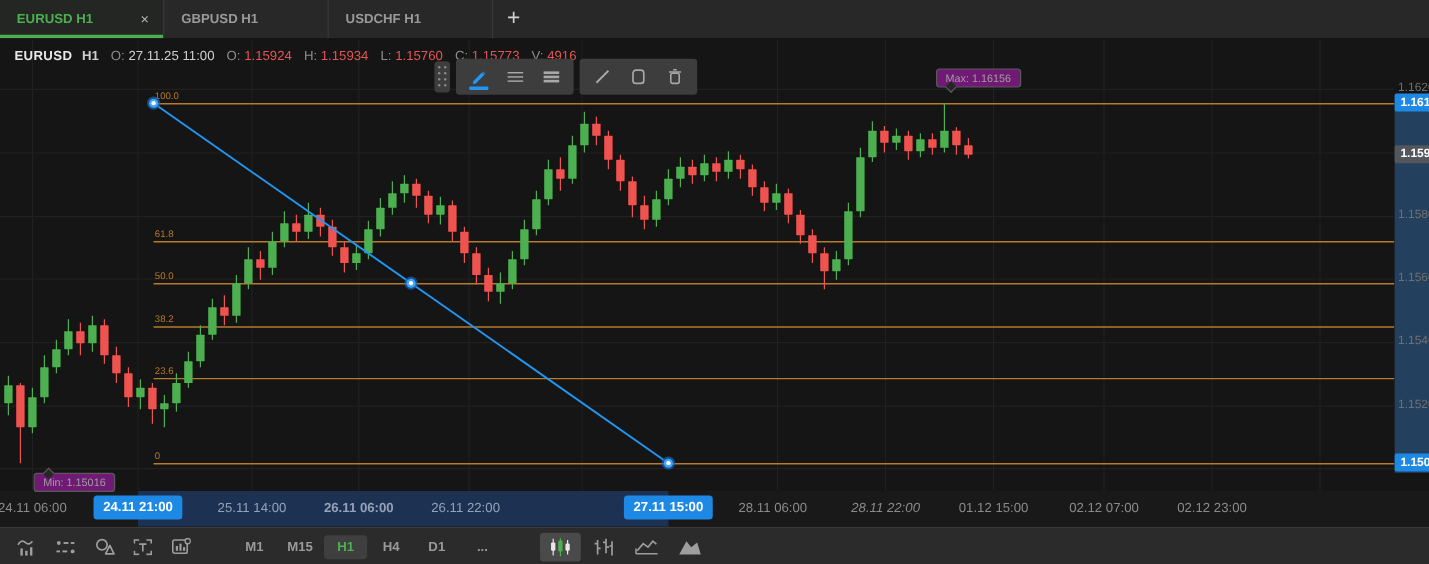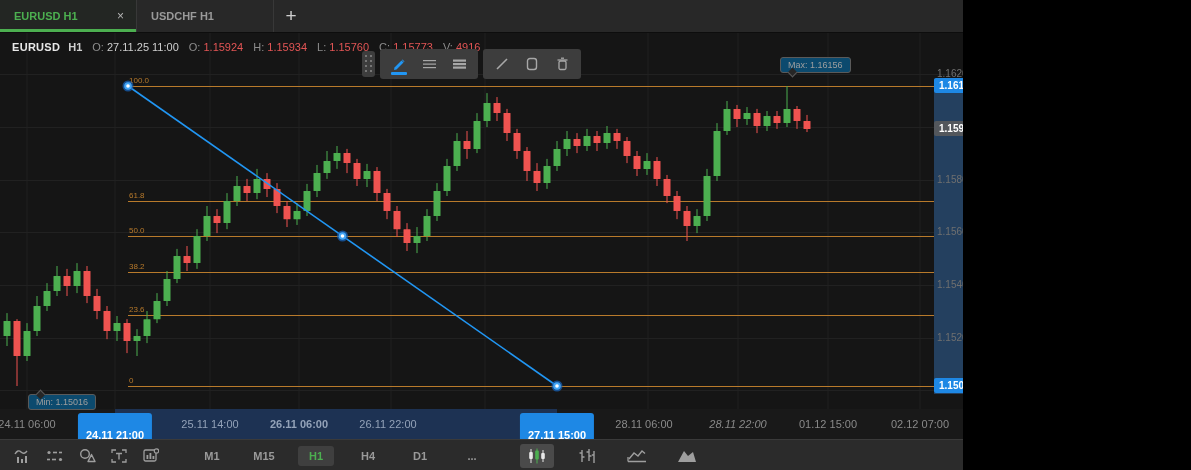--- a/index.html
+++ b/index.html
@@ -1,16 +1,16 @@
 <!DOCTYPE html>
 <html><head>
 <meta charset="utf-8">
 <style>
   html,body{margin:0;padding:0;background:#000;}
-  .app{position:relative;width:963px;height:470px;background:#151515;
+  .app{position:relative;width:1191px;height:470px;background:#151515;
        font-family:"Liberation Sans",sans-serif;overflow:hidden;color:#ccc;-webkit-user-select:none;user-select:none;}
 
   
   .tabbar{position:relative;height:32px;background:#282828;display:flex;align-items:stretch;border-bottom:1px solid #0d0d0d;}
   .tab{position:relative;width:112px;display:flex;align-items:center;justify-content:space-between;
        padding:0 10px 0 14px;font-size:11px;font-weight:bold;color:#9a9a9a;border-right:1px solid #383838;cursor:pointer;}
   .tab.active{color:#4caf50;background:#232623;box-shadow:inset 0 -3px 0 #4caf50;}
   .tab-close{color:#b5b5b5;font-size:12px;font-weight:normal;padding:0 2px;}
   .tab-add{width:34px;display:flex;align-items:center;justify-content:center;color:#d0d0d0;font-size:19px;font-weight:normal;cursor:pointer;}
 
@@ -27,61 +27,64 @@
 
   .float-toolbar{position:absolute;top:16px;left:362px;display:flex;align-items:center;gap:5px;z-index:6;}
   .ft-handle{width:13px;height:26px;background:#3d3d3d;border-radius:3px;display:grid;
              grid-template-columns:repeat(2,3px);grid-auto-rows:3px;gap:2px;place-content:center;cursor:grab;}
   .ft-handle i{width:2px;height:2px;border-radius:50%;background:#8a8a8a;}
   .ft-panel{height:30px;background:#3d3d3d;border-radius:3px;display:flex;align-items:center;padding:0 6px;gap:4px;}
   .ft-btn{position:relative;width:26px;height:24px;display:flex;align-items:center;justify-content:center;border-radius:3px;cursor:pointer;}
   .ft-btn svg{display:block;}
   .ft-colorbar{position:absolute;left:5px;right:5px;bottom:1px;height:3px;background:#2196f3;border-radius:1px;}
 
-  .tooltip{position:absolute;background:#0c4a6e;border:1px solid #5a5a5a;border-radius:3px;
+  .tooltip{position:absolute;background:#701a75;border:1px solid #5a5a5a;border-radius:3px;
            color:#9e9e9e;font-size:9px;padding:2px 7px;white-space:nowrap;z-index:4;}
   .tooltip .ptr{position:absolute;width:6px;height:6px;background:#262626;border-left:1px solid #5a5a5a;border-bottom:1px solid #5a5a5a;transform:rotate(-45deg);}
   .tooltip .ptr.down{bottom:-4px;left:8px;}
   .tooltip .ptr.up{top:-4px;left:8px;transform:rotate(135deg);}
 
   
   .paxis{position:absolute;right:0;top:0;width:29px;height:376px;overflow:hidden;cursor:ns-resize;z-index:2;}
   .paxis-tint{position:absolute;left:0;width:40px;background:#24405f;}
   .plabel{position:absolute;left:3px;font-size:10px;color:#6f6f6f;white-space:nowrap;}
   .pbadge{position:absolute;left:0;font-size:10px;font-weight:bold;color:#fff;background:#1e88e5;
           border-radius:2px;padding:2px 5px;white-space:nowrap;}
   .pbadge.current{background:#53575c;}
 
   
   .taxis{position:relative;height:30px;background:#191919;overflow:hidden;cursor:ew-resize;}
   .taxis-tint{position:absolute;top:0;bottom:0;background:#1d3253;}
   .tlabel{position:absolute;top:9px;font-size:11px;color:#8a8a8a;transform:translateX(-50%);white-space:nowrap;}
   .tlabel.in-sel{color:#93a2b8;}
   .tbadge{position:absolute;top:4px;transform:translateX(-50%);font-size:11px;font-weight:bold;color:#fff;
-          background:#1e88e5;border-radius:3px;padding:16px 8px;white-space:nowrap;z-index:2;}
+          background:#1e88e5;border-radius:3px;padding:4px 8px;white-space:nowrap;z-index:2;}
 
   
   .toolbar{height:31px;background:#2b2b2b;border-top:1px solid #3a3a3a;display:flex;align-items:center;padding:0 10px;gap:6px;}
   .tb-icon{width:26px;height:24px;display:flex;align-items:center;justify-content:center;border-radius:3px;cursor:pointer;}
   .tb-icon svg{display:block;}
-  .tb-group{display:flex;align-items:center;gap:16px;margin-left:24px;}
+  .tb-group{display:flex;align-items:center;gap:2px;margin-left:24px;}
   .tf-btn{min-width:24px;padding:4px 6px;text-align:center;font-size:11px;font-weight:bold;color:#9a9a9a;border-radius:3px;cursor:pointer;}
   .tf-btn.active{background:#3f3f3f;color:#4caf50;}
   .ct-btn{width:34px;height:24px;display:flex;align-items:center;justify-content:center;border-radius:3px;cursor:pointer;}
   .ct-btn.active{background:#4a4a4a;}
 </style>
 </head>
 <body>
 
 <div class="app">
 
   <div class="tabbar" id="tabbar">
     <div class="tab active">
         <span>EURUSD H1</span>
         <span class="tab-close">×</span>
+      </div>
+      <div class="tab">
+        <span>GBPUSD H1</span>
       </div>
       <div class="tab">
         <span>USDCHF H1</span>
       </div>
       <div class="tab-add" id="tab-add">+</div>
   </div>
 
   <div class="chart" id="chart">
     <svg id="plot" width="1162" height="376">
         <line x1="27" y1="0" x2="27" y2="376" stroke="#212121" stroke-width="1"></line>

